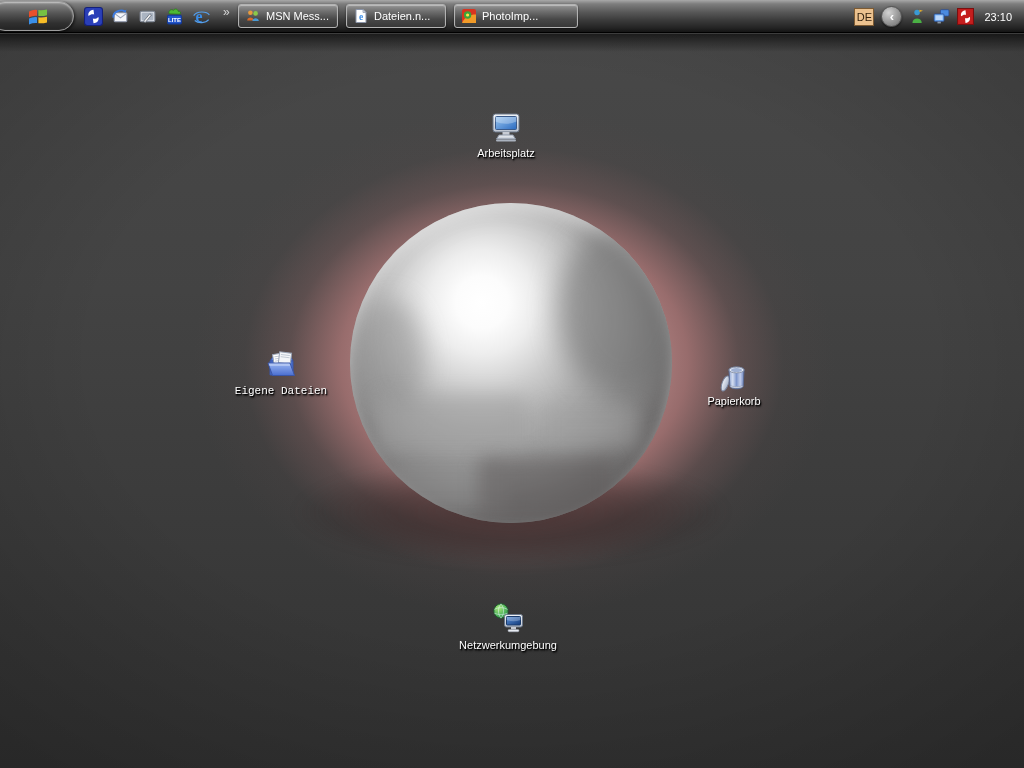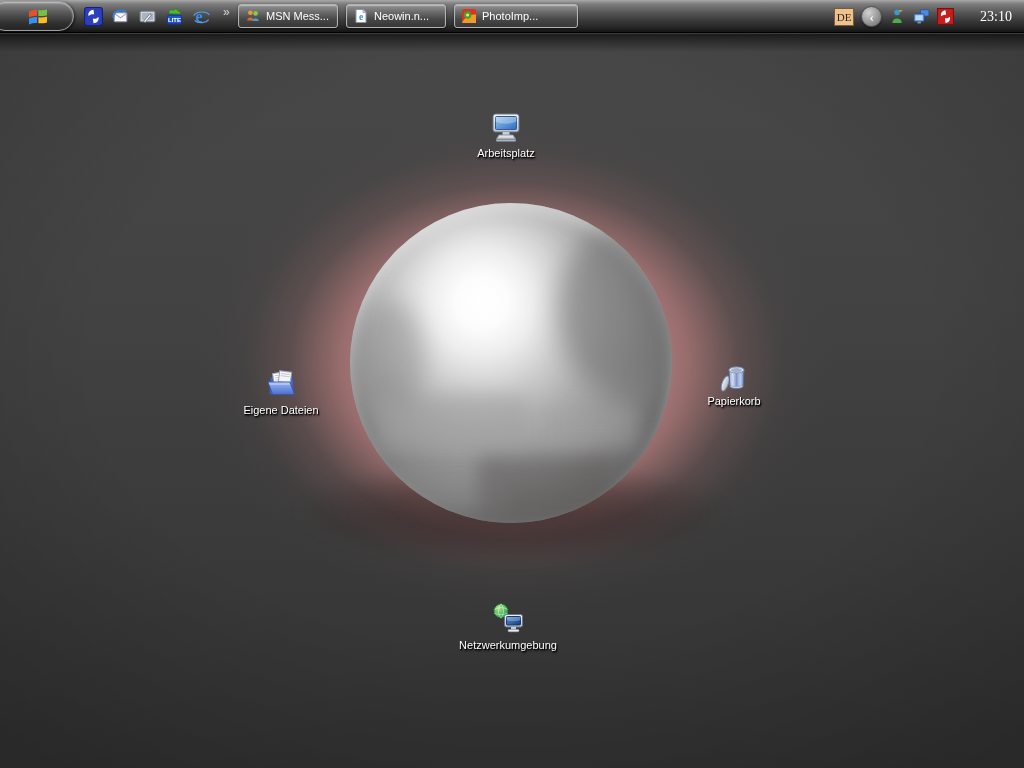--- a/index.html
+++ b/index.html
@@ -30,35 +30,35 @@
     height:24px; border-radius:3px; cursor:pointer;
     border:1px solid #b2b2b2;
     background:linear-gradient(180deg,#969696 0%,#6e6e6e 30%,#474747 65%,#373737 100%);
     box-shadow:inset 0 1px 1px rgba(255,255,255,.4), 0 1px 2px rgba(0,0,0,.55);
     display:flex; align-items:center; gap:5px; padding:0 6px;
     color:#fff; font-size:11px; white-space:nowrap; overflow:hidden;
   }
   .task-btn svg { flex:0 0 auto; }
   .task-btn .tb-label { overflow:hidden; text-overflow:clip; }
 
-  .tray { position:absolute; right:0; top:0; height:33px; display:flex; align-items:center; gap:7px; padding-right:12px;font-family:Liberation Serif, serif; }
+  .tray { position:absolute; right:0; top:0; height:33px; display:flex; align-items:center; gap:7px; padding-right:12px; }
   .lang-badge {
     width:20px; height:18px; cursor:pointer;
     background:#ecc28f; border:1px solid #7d5b33; color:#342310;
     font-size:11px; display:flex; align-items:center; justify-content:center;
   }
   .tray-chevron {
     width:21px; height:21px; border-radius:50%; cursor:pointer;
     background:radial-gradient(circle at 35% 30%, #d2d2d2, #929292 60%, #6c6c6c);
     border:1px solid #555; color:#fff; font-weight:bold; font-size:13px; line-height:1;
     display:flex; align-items:center; justify-content:center;
     box-shadow:0 1px 2px rgba(0,0,0,.5);
   }
   .tray-icon { width:17px; height:17px; cursor:pointer; display:block; }
-  .clock { color:#fff; font-size:14px; margin-left:19px; }
+  .clock { color:#fff; font-size:11px; margin-left:3px; }
 
   
   .desktop { position:absolute; top:34px; left:0; right:0; bottom:0;
     background:linear-gradient(180deg,#484848 0%,#434343 35%,#3a3a3a 70%,#323232 100%);
   }
   .desktop .top-shade { position:absolute; top:0; left:0; right:0; height:18px;
     background:linear-gradient(180deg, rgba(0,0,0,.6), rgba(0,0,0,0)); pointer-events:none; }
   .desktop .vignette { position:absolute; inset:0; pointer-events:none;
     background:radial-gradient(ellipse 760px 520px at 50% 44%, rgba(0,0,0,0) 55%, rgba(0,0,0,.2) 100%); }
 
@@ -82,21 +82,21 @@
   .sphere .r4 { left:128px; bottom:4px; width:132px; height:62px; background:rgba(96,92,92,.55); }
   .sphere .r5 { right:-18px; top:20px; width:132px; height:172px; background:rgba(112,112,112,.6); border-radius:50%; filter:blur(14px); }
   .sphere .r6 { left:4px; top:96px; width:70px; height:122px; background:rgba(132,132,132,.45); border-radius:50%; filter:blur(12px); }
 
   
   .desk-icon { position:absolute; width:110px; display:flex; flex-direction:column; align-items:center; cursor:pointer; }
   .desk-icon .ico { width:34px; height:34px; display:block; }
   .desk-icon .lbl { margin-top:3px; font-size:11px; color:#fff;
     text-shadow:1px 1px 1px #000, 1px 2px 2px rgba(0,0,0,.85); white-space:nowrap; }
   .di-computer { left:451px; top:76px; }
-  .di-documents { left:226px; top:333px; }
+  .di-documents { left:226px; top:314px;font-family:Liberation Mono, monospace; }
   .di-recycle { left:679px; top:324px; }
   .di-network { left:453px; top:568px; }
 </style>
 </head>
 <body>
 
 <div class="screen">
 
   <div class="desktop">
     <div class="glow"></div>
@@ -260,21 +260,21 @@
           <path d="M7.4,13 C7.4,9.2 13.8,9.2 13.8,13 Z" fill="#4a9ad4"></path>
         </svg>
         <span class="tb-label">MSN Mess...</span>
       </div>
       <div class="task-btn" style="width:100px">
         <svg width="16" height="16" viewBox="0 0 16 16">
           <path d="M3,1.5 h7 l3,3 V14.5 H3 Z" fill="#fff" stroke="#8a94a8"></path>
           <path d="M10,1.5 v3 h3 Z" fill="#d8dde8" stroke="#8a94a8" stroke-width=".7"></path>
           <text x="8" y="12.2" font-size="9.5" font-weight="bold" fill="#3a8de8" text-anchor="middle" font-family="Liberation Serif, serif">e</text>
         </svg>
-        <span class="tb-label">Neowin.n...</span>
+        <span class="tb-label">Dateien.n...</span>
       </div>
       <div class="task-btn" style="width:124px">
         <svg width="16" height="16" viewBox="0 0 16 16">
           <rect x="1" y="1" width="14" height="14" rx="2" fill="#d83420"></rect>
           <path d="M1,15 C4,8.5 8.5,6.5 15,6.5 L15,15 Z" fill="#f09a28"></path>
           <circle cx="6.6" cy="7" r="3.7" fill="#3aa43a"></circle>
           <circle cx="6.6" cy="7" r="1.6" fill="#ffe24a"></circle>
         </svg>
         <span class="tb-label">PhotoImp...</span>
       </div>

